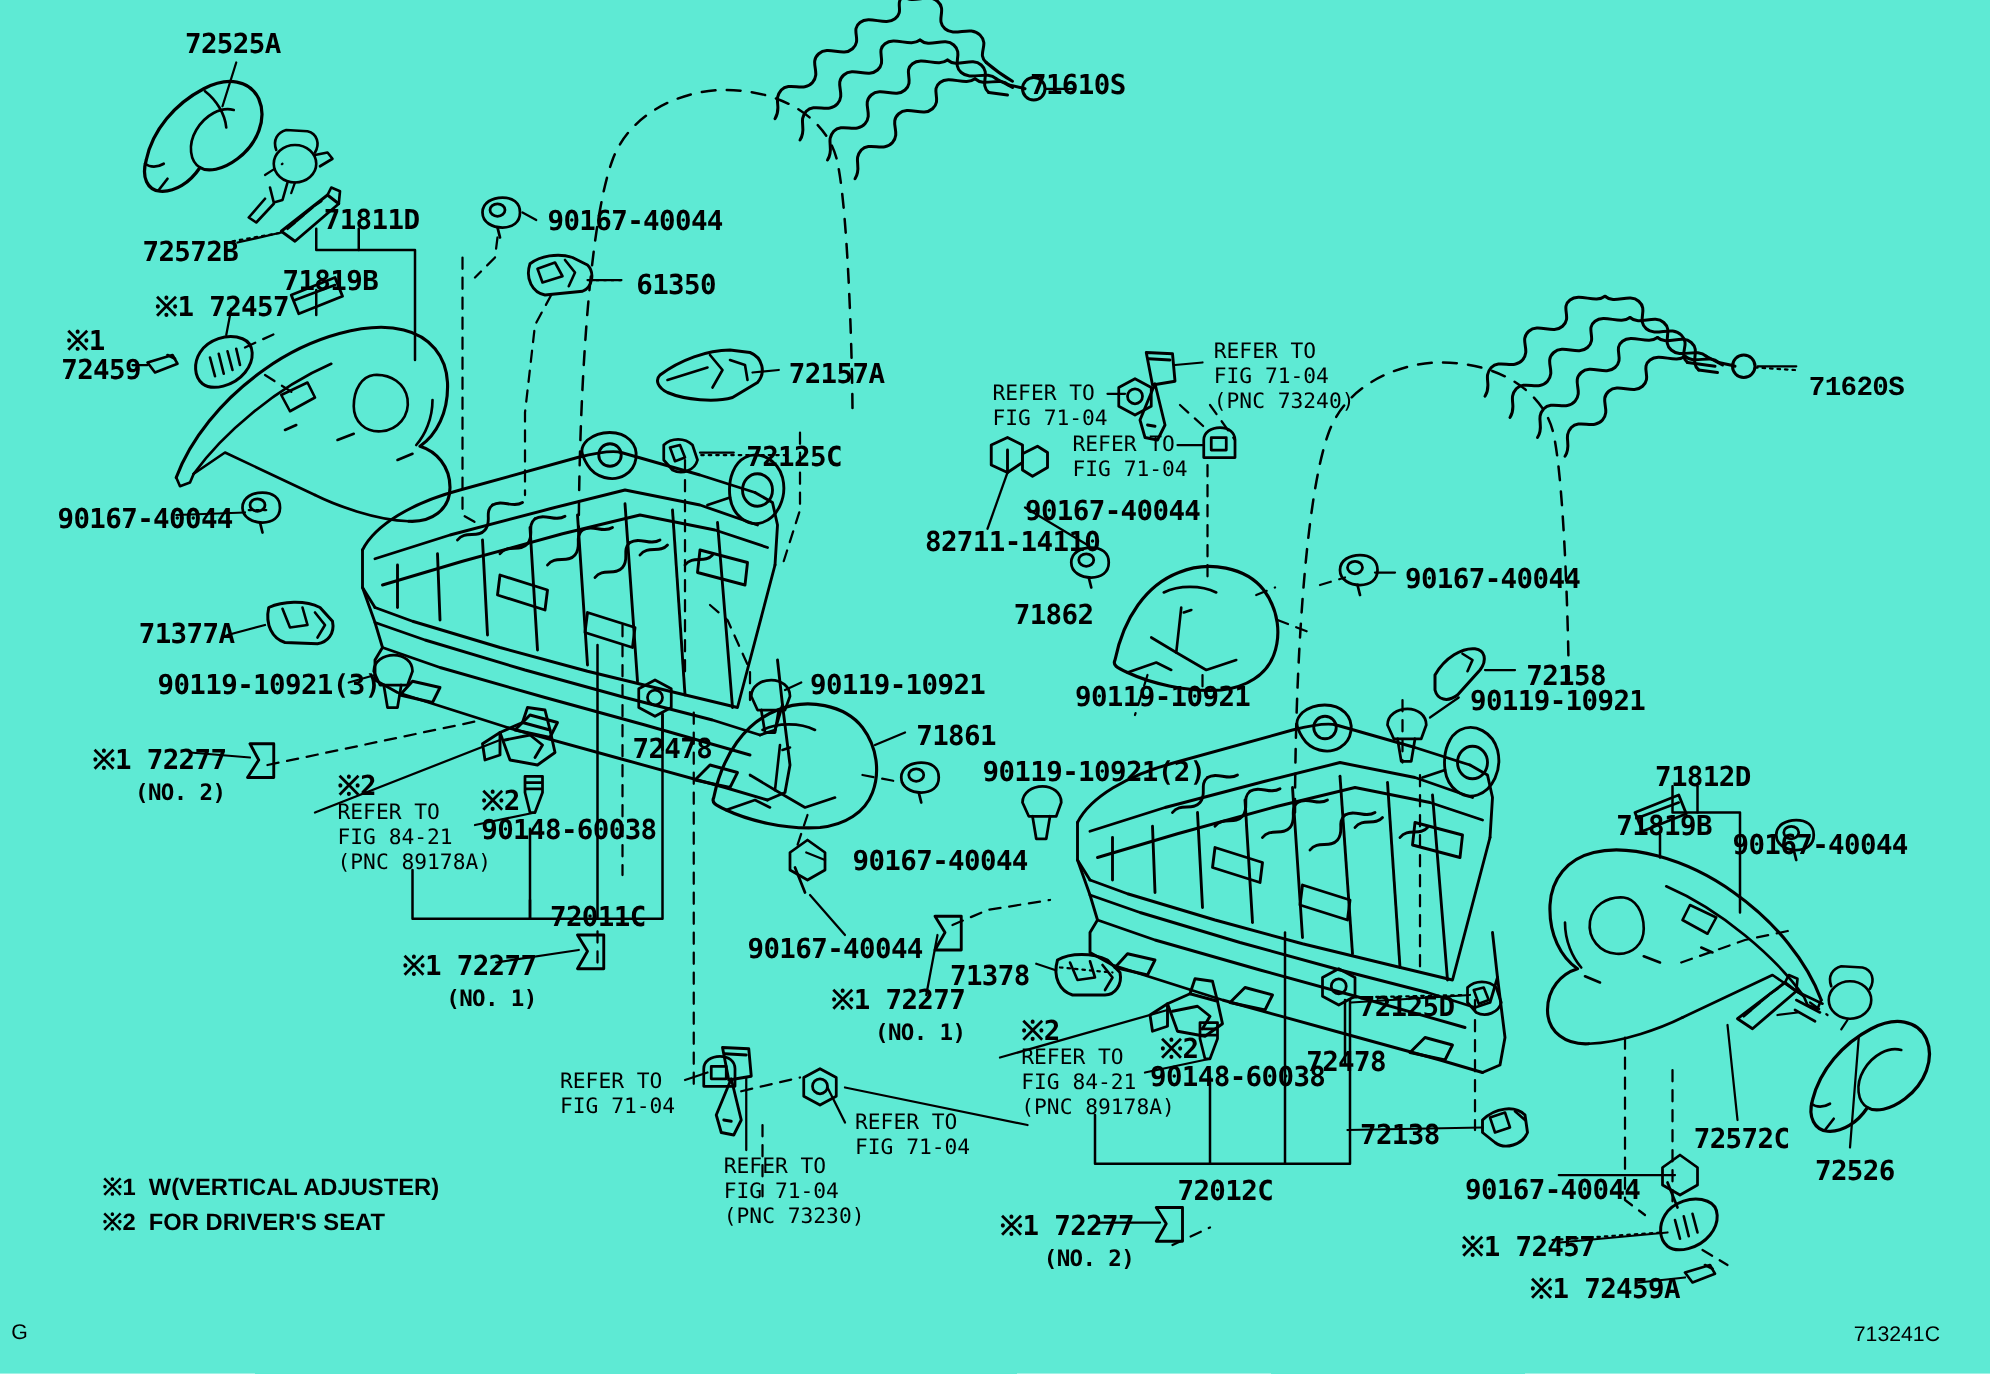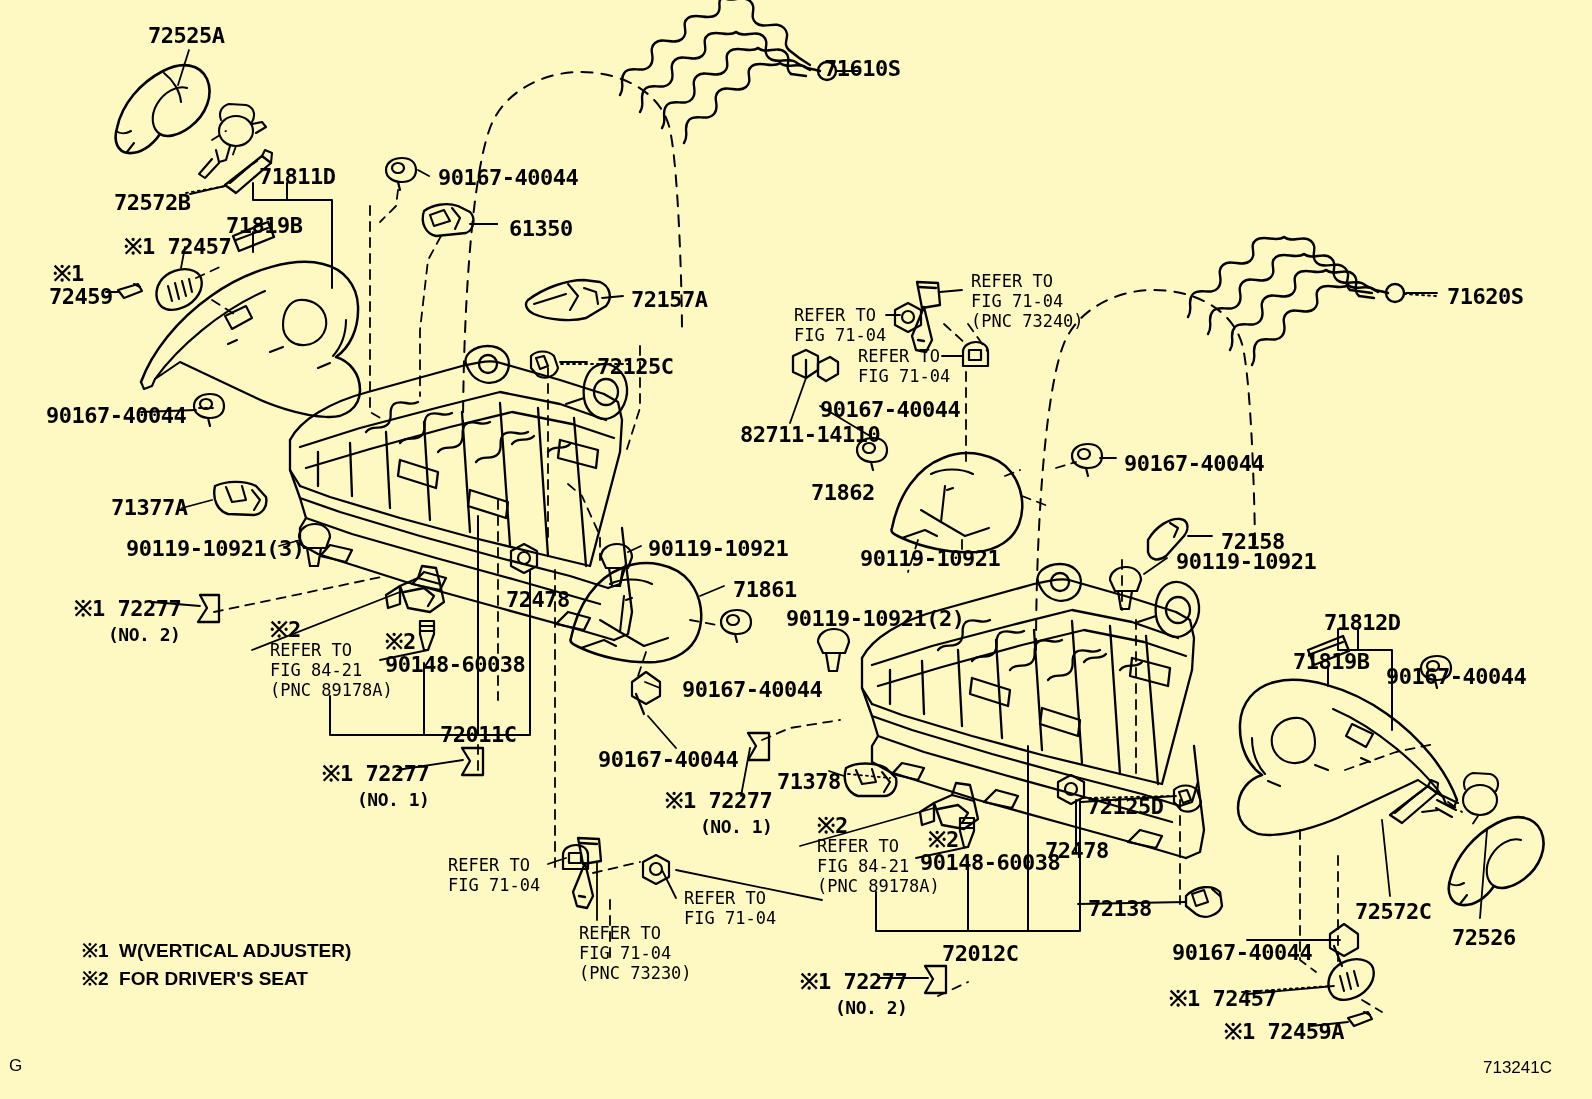--- a/index.html
+++ b/index.html
@@ -4,21 +4,21 @@
 <style>
   html, body {
     margin: 0;
     padding: 0;
     background: #ffffff;
   }
   #page {
     position: relative;
     width: 1592px;
     height: 1099px;
-    background: #fef9c3;
+    background: #5eead4;
     overflow: hidden;
     font-family: "Liberation Sans", sans-serif;
   }
   #artboard {
     position: absolute;
     inset: 0;
     width: 1592px;
     height: 1099px;
   }
   .lbl {
@@ -671,21 +671,21 @@
       <div class="lbl part" style="left: 824px; top: 57px;">71610S</div>
       <div class="lbl part" style="left: 259px; top: 165px;">71811D</div>
       <div class="lbl part" style="left: 438px; top: 166px;">90167-40044</div>
       <div class="lbl part" style="left: 114px; top: 191px;">72572B</div>
       <div class="lbl part" style="left: 226px; top: 214px;">71819B</div>
       <div class="lbl part" style="left: 509px; top: 217px;">61350</div>
       <div class="lbl part" style="left: 124px; top: 235px;">※1 72457</div>
       <div class="lbl part" style="left: 53px; top: 262px;">※1</div>
       <div class="lbl part" style="left: 49px; top: 285px;">72459</div>
       <div class="lbl part" style="left: 631px; top: 288px;">72157A</div>
-      <div class="lbl part" style="left: 1447px; top: 285px;">71620S</div>
+      <div class="lbl part" style="left: 1447px; top: 299px; font-family: Liberation Mono, monospace;">71620S</div>
       <div class="lbl refer" style="left: 971px; top: 272px;">REFER TO</div>
       <div class="lbl refer" style="left: 971px; top: 292px;">FIG 71-04</div>
       <div class="lbl refer" style="left: 971px; top: 312px;">(PNC 73240)</div>
       <div class="lbl refer" style="left: 794px; top: 306px;">REFER TO</div>
       <div class="lbl refer" style="left: 794px; top: 326px;">FIG 71-04</div>
       <div class="lbl refer" style="left: 858px; top: 347px;">REFER TO</div>
       <div class="lbl refer" style="left: 858px; top: 367px;">FIG 71-04</div>
       <div class="lbl part" style="left: 597px; top: 355px;">72125C</div>
       <div class="lbl part" style="left: 820px; top: 398px;">90167-40044</div>
       <div class="lbl part" style="left: 46px; top: 404px;">90167-40044</div>
@@ -710,21 +710,21 @@
       <div class="lbl refer" style="left: 270px; top: 681px;">(PNC 89178A)</div>
       <div class="lbl part" style="left: 385px; top: 630px;">※2</div>
       <div class="lbl part" style="left: 385px; top: 653px;">90148-60038</div>
       <div class="lbl part" style="left: 1293px; top: 650px;">71819B</div>
       <div class="lbl part" style="left: 1386px; top: 665px;">90167-40044</div>
       <div class="lbl part" style="left: 682px; top: 678px;">90167-40044</div>
       <div class="lbl part" style="left: 393px; top: 723px; margin-left: 47px;">72011C</div>
       <div class="lbl part" style="left: 598px; top: 748px;">90167-40044</div>
       <div class="lbl part" style="left: 322px; top: 762px;">※1 72277</div>
       <div class="lbl sub" style="left: 357px; top: 790px;">(NO. 1)</div>
-      <div class="lbl part" style="left: 760px; top: 770px; margin-left: 17px;">71378</div>
+      <div class="lbl part" style="left: 760px; top: 770px;">71378</div>
       <div class="lbl part" style="left: 665px; top: 789px;">※1 72277</div>
       <div class="lbl sub" style="left: 700px; top: 817px;">(NO. 1)</div>
       <div class="lbl part" style="left: 1087px; top: 795px;">72125D</div>
       <div class="lbl part" style="left: 1045px; top: 839px;">72478</div>
       <div class="lbl part" style="left: 817px; top: 814px;">※2</div>
       <div class="lbl refer" style="left: 817px; top: 837px;">REFER TO</div>
       <div class="lbl refer" style="left: 817px; top: 857px;">FIG 84-21</div>
       <div class="lbl refer" style="left: 817px; top: 877px;">(PNC 89178A)</div>
       <div class="lbl part" style="left: 928px; top: 828px;">※2</div>
       <div class="lbl part" style="left: 920px; top: 851px;">90148-60038</div>

